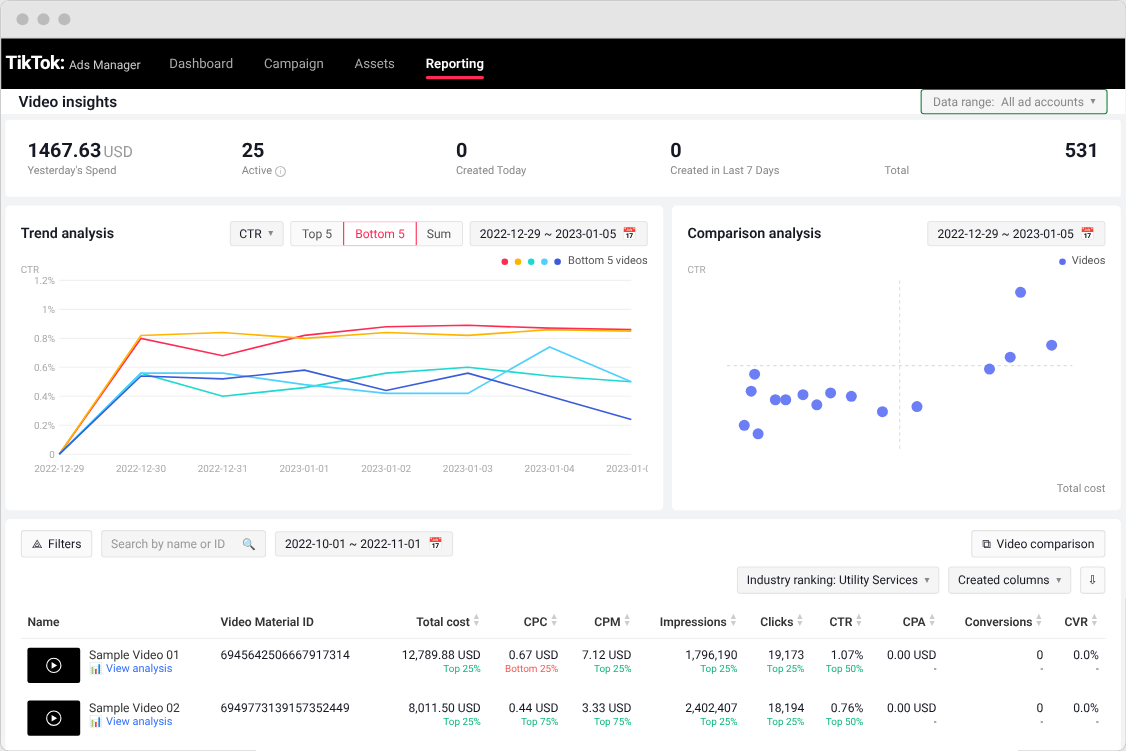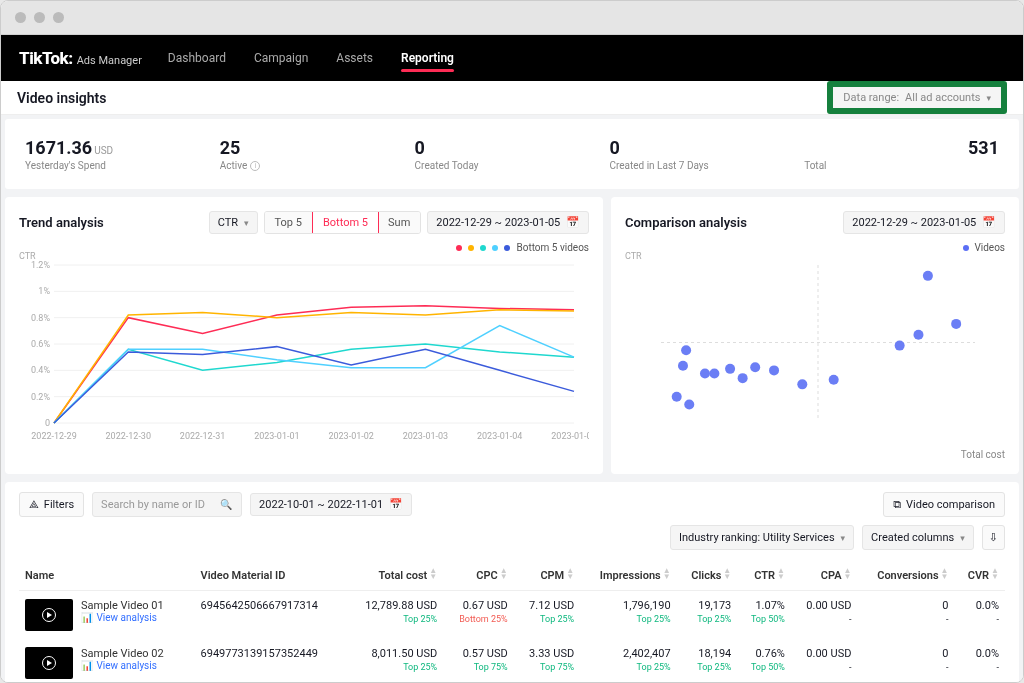--- a/index.html
+++ b/index.html
@@ -1,36 +1,36 @@
 <!DOCTYPE html>
 <html><head>
 <meta charset="utf-8">
 <style>
 * { margin: 0; padding: 0; box-sizing: border-box; }
 body { font-family: -apple-system, BlinkMacSystemFont, "Segoe UI", Roboto, Helvetica, Arial, sans-serif; background: #e8e8e8; font-size: 12px; color: #161823; }
 .window { width: 1024px; height: 683px; background: #fff; border: 1px solid #ccc; border-radius: 8px; overflow: hidden; display: flex; flex-direction: column; }
 .window-chrome { height: 34px; background: #e5e5e5; display: flex; align-items: center; padding: 0 14px; gap: 8px; border-bottom: 1px solid #d0d0d0; }
 .window-dot { width: 11px; height: 11px; border-radius: 50%; background: #bbb; }
-.topbar { background: #000; height: 46px; display: flex; align-items: center; padding: 0 18px; color: #fff; gap: 26px; }
+.topbar { background: #000; height: 46px; display: flex; align-items: center; padding: 0 4px; color: #fff; gap: 26px; }
 .brand { display: flex; align-items: baseline; gap: 4px; }
 .brand-name { font-weight: 800; font-size: 17px; letter-spacing: -0.5px; }
 .brand-sub { font-size: 11px; color: #ccc; }
 .nav { display: flex; gap: 28px; font-size: 12px; }
 .nav-item { color: #aaa; cursor: pointer; padding: 14px 0; position: relative; }
 .nav-item.active { color: #fff; font-weight: 600; }
 .nav-item.active::after { content: ""; position: absolute; bottom: 7px; left: 0; right: 0; height: 3px; background: #fe2c55; border-radius: 2px; }
 .content { flex: 1; overflow: auto; background: #f2f3f5; }
 .page-header { display: flex; justify-content: space-between; align-items: center; padding: 0 16px; background: #fff; border-bottom: 1px solid #eee; }
 .page-title { font-size: 14px; font-weight: 600; }
-.data-range { display: flex; align-items: center; gap: 6px; background: #f5f5f5; border: 6px solid #15803d; padding: 4px 10px; border-radius: 3px; font-size: 11px; color: #888; }
+.data-range { display: flex; align-items: center; gap: 6px; background: #f5f5f5; border: 1px solid #15803d; padding: 4px 10px; border-radius: 3px; font-size: 11px; color: #888; }
 .stats-bar { display: flex; background: #fff; padding: 18px 20px; margin: 4px 4px 8px; border-radius: 3px; }
 .stat { flex: 1; }
 .stat:last-child { text-align: right; }
 .stat-value { font-size: 18px; font-weight: 700; }
-.stat-unit { font-size: 10px; color: #999; margin-left: 2px; }
+.stat-unit { font-size: 14px; color: #999; margin-left: 2px; }
 .stat-label { font-size: 10px; color: #888; margin-top: 2px; display: flex; align-items: center; gap: 3px; }
 .panels { display: flex; gap: 8px; padding: 0 4px 8px; }
 .panel { background: #fff; border-radius: 4px; padding: 14px; }
 .panel-trend { flex: 1.5; }
 .panel-comp { flex: 1; }
 .panel-head { display: flex; justify-content: space-between; align-items: center; margin-bottom: 8px; }
 .panel-title { font-size: 13px; font-weight: 600; }
 .panel-ctrls { display: flex; gap: 6px; align-items: center; }
 .seg { display: flex; border: 1px solid #e3e3e3; border-radius: 3px; overflow: hidden; }
 .seg-item { padding: 4px 10px; font-size: 11px; cursor: pointer; border-right: 1px solid #404040; color: #555; background: #fafafa; }
@@ -94,21 +94,21 @@
       <div class="page-title">Video insights</div>
       <div class="data-range">
         <span>Data range:</span>
         <span>All ad accounts</span>
         <span class="chev">▾</span>
       </div>
     </div>
 
     <div class="stats-bar" id="stats">
         <div class="stat">
-          <div><span class="stat-value">1671.36</span><span class="stat-unit">USD</span></div>
+          <div><span class="stat-value">1467.63</span><span class="stat-unit">USD</span></div>
           <div class="stat-label">
             <span>Yesterday's Spend</span>
           </div>
         </div>
         <div class="stat">
           <div><span class="stat-value">25</span></div>
           <div class="stat-label">
             <span>Active</span>
             <span class="info-icon">i</span>
           </div>
@@ -352,21 +352,21 @@
                     </div>
       </div>
     </div>
               </td>
     <td><span>6949773139157352449</span></td>
     <td class="right">
                 <div>8,011.50 USD</div>
                 <div class="rank top">Top 25%</div>
               </td>
               <td class="right">
-                <div>0.57 USD</div>
+                <div>0.44 USD</div>
                 <div class="rank top">Top 75%</div>
               </td>
               <td class="right">
                 <div>3.33 USD</div>
                 <div class="rank top">Top 75%</div>
               </td>
               <td class="right">
                 <div>2,402,407</div>
                 <div class="rank top">Top 25%</div>
               </td>

